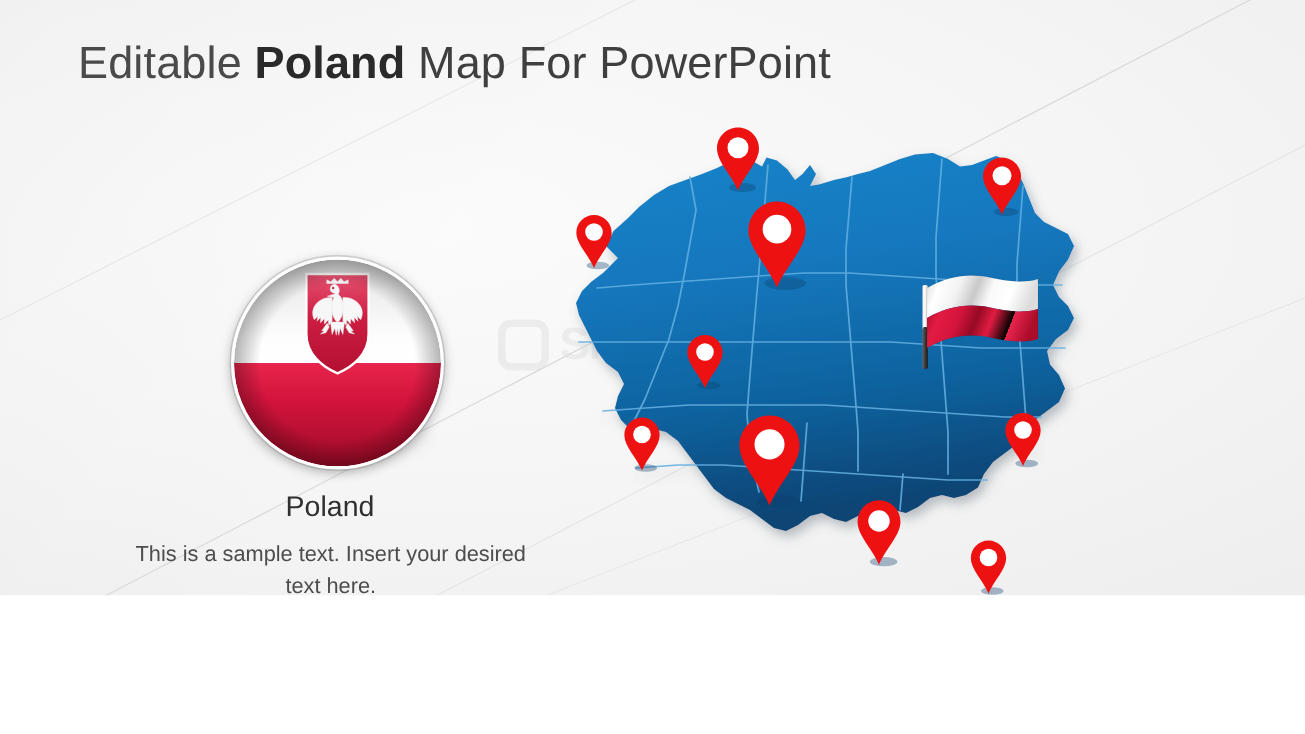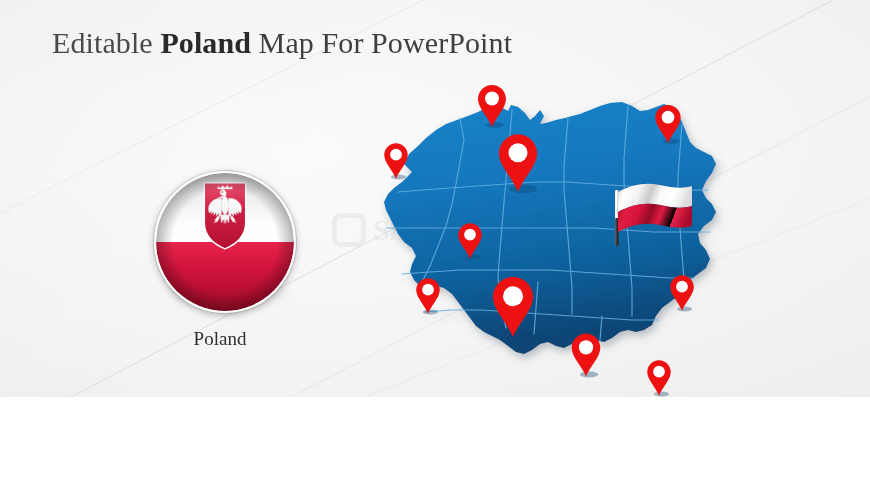--- a/index.html
+++ b/index.html
@@ -6,21 +6,21 @@
   html, body {
     margin: 0;
     padding: 0;
     background: #ffffff;
   }
   #slide {
     position: relative;
     width: 870px;
     height: 397px;
     overflow: hidden;
-    font-family: Liberation Serif, serif;
+    font-family: Liberation Sans, sans-serif;
     background:
       linear-gradient(125deg, rgba(0,0,0,0.015) 0%, rgba(0,0,0,0) 40%),
       radial-gradient(ellipse 110% 95% at 32% 38%, #fbfbfb 0%, #f5f5f5 48%, #ececec 100%);
   }
 
   
   .bg-lines {
     position: absolute;
     inset: 0;
     pointer-events: none;
@@ -241,20 +241,21 @@
           </g>
 
           <ellipse cx="50" cy="-2" rx="56" ry="44" fill="url(#gloss)"></ellipse>
           <circle cx="50" cy="50" r="50" fill="url(#vign)"></circle>
         </g>
       </svg>
     </div>
   </div>
 
   <div class="country-name">Poland</div>
+  <div class="sample-text">This is a sample text. Insert your desired text here.</div>
 
   <div class="map-stage">
     <svg viewBox="0 0 440 360" preserveAspectRatio="none">
       <defs>
         <linearGradient id="mapGrad" x1="0" y1="0" x2="0.18" y2="1">
           <stop offset="0%" stop-color="#1a84c9"></stop>
           <stop offset="34%" stop-color="#1278be"></stop>
           <stop offset="70%" stop-color="#11639f"></stop>
           <stop offset="100%" stop-color="#0e4474"></stop>
         </linearGradient>

